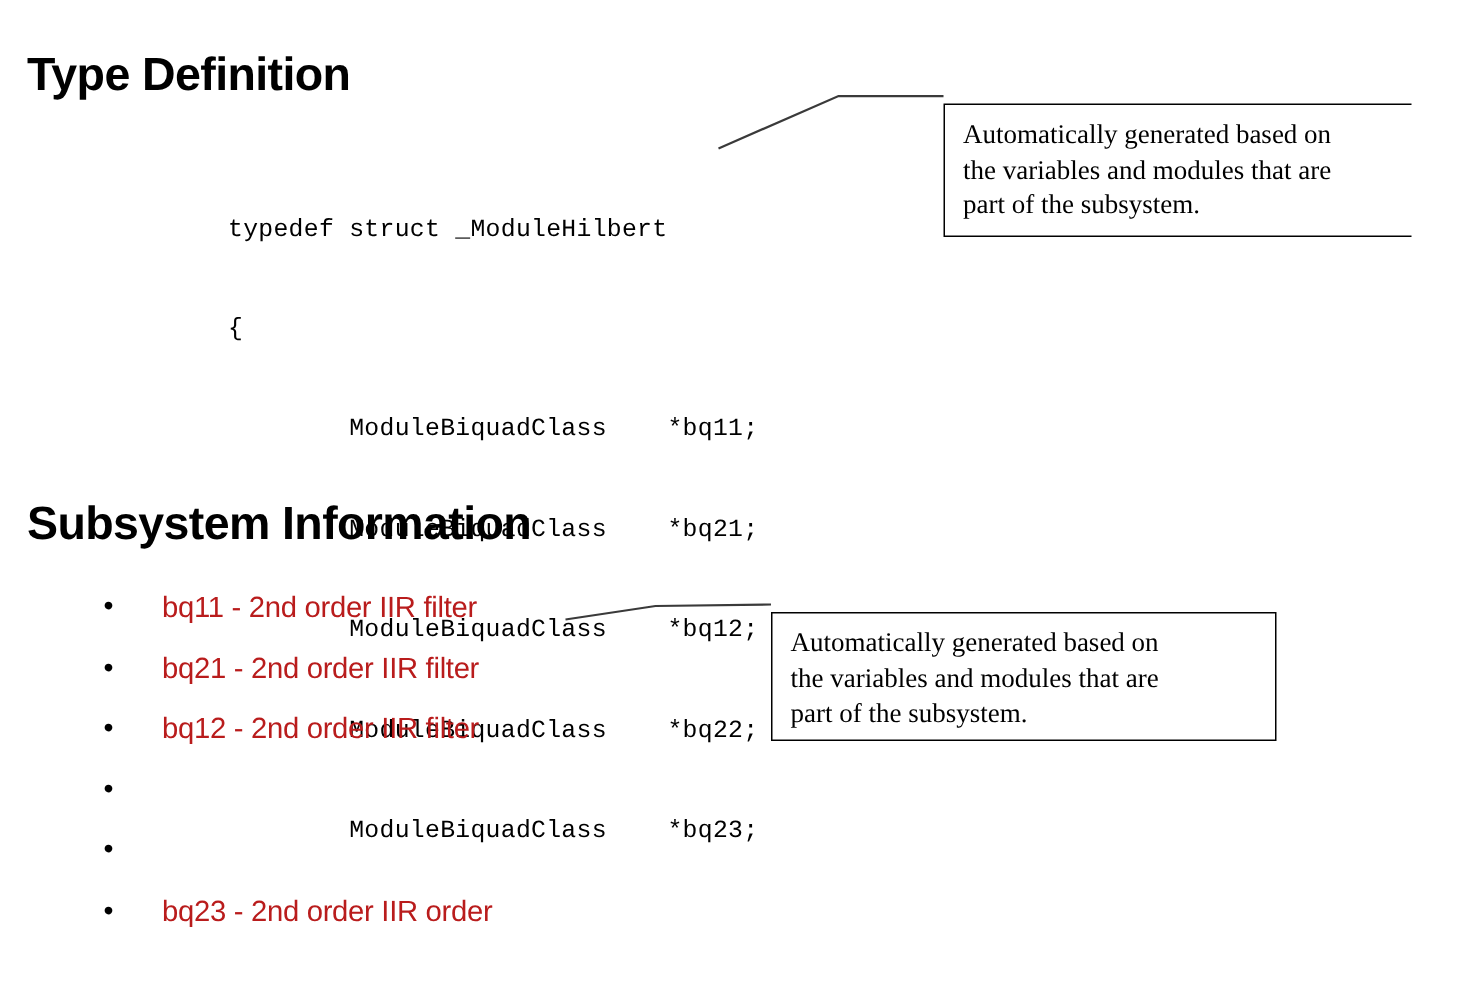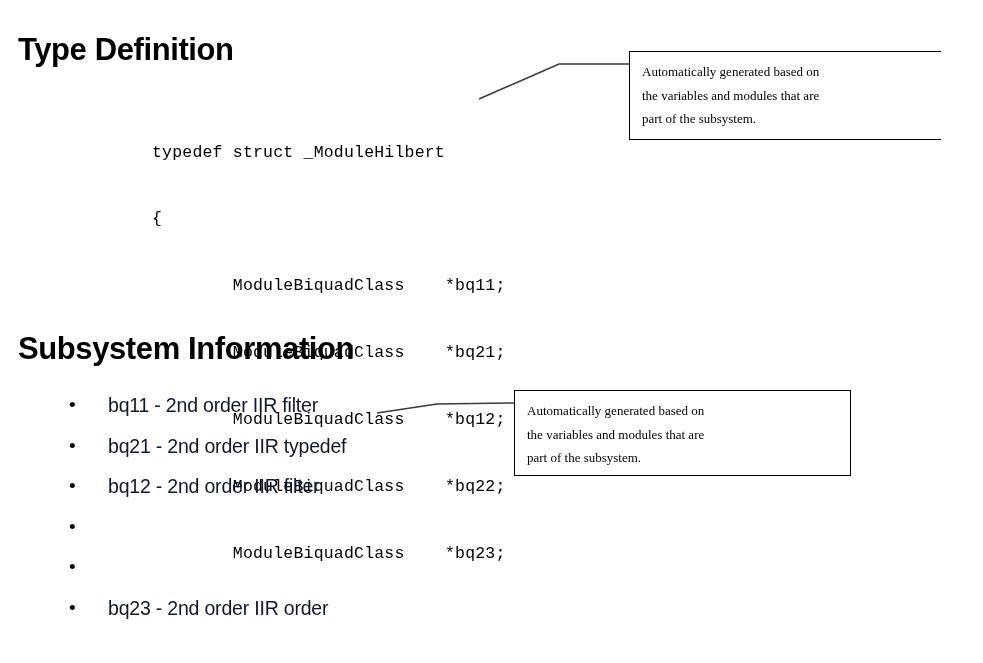--- a/index.html
+++ b/index.html
@@ -65,36 +65,37 @@
     line-height: 26px;
     text-align: left;
     padding-left: 7px;
     box-sizing: border-box;
     color: #000000;
   }
   .bullet-text {
     font-family: "Liberation Sans", sans-serif;
     font-size: 19.5px;
     line-height: 26px;
-    color: #0f172a;
+    color: #b91c1c;
     white-space: nowrap;
     letter-spacing: -0.2px;
   }
 
   
   .callout-box {
     position: absolute;
     border: 1.4px solid #000000;
     background: #ffffff;
     box-sizing: border-box;
     font-family: "Liberation Serif", serif;
-    font-size: 13px;
+    font-size: 18px;
     line-height: 23.5px;
     color: #000000;
     padding: 8px 10px 8px 12px;
+    margin-top: 18px;
   }
   #callout-box-type-definition {
     left: 629px;
     top: 51px;
     width: 337px;
     height: 89px;
   }
   #callout-box-subsystem-information {
     left: 514px;
     top: 390px;
@@ -138,21 +139,21 @@
 
   <div class="section-heading" id="heading-subsystem-information">Subsystem Information</div>
 
   <div id="bullet-list">
     <div class="bullet-row">
       <span class="bullet-marker">•</span>
       <span class="bullet-text">bq11 - 2nd order IIR filter</span>
     </div>
     <div class="bullet-row">
       <span class="bullet-marker">•</span>
-      <span class="bullet-text">bq21 - 2nd order IIR typedef</span>
+      <span class="bullet-text">bq21 - 2nd order IIR filter</span>
     </div>
     <div class="bullet-row">
       <span class="bullet-marker">•</span>
       <span class="bullet-text">bq12 - 2nd order IIR filter</span>
     </div>
     <div class="bullet-row">
       <span class="bullet-marker">•</span>
     </div>
     <div class="bullet-row">
       <span class="bullet-marker">•</span>

